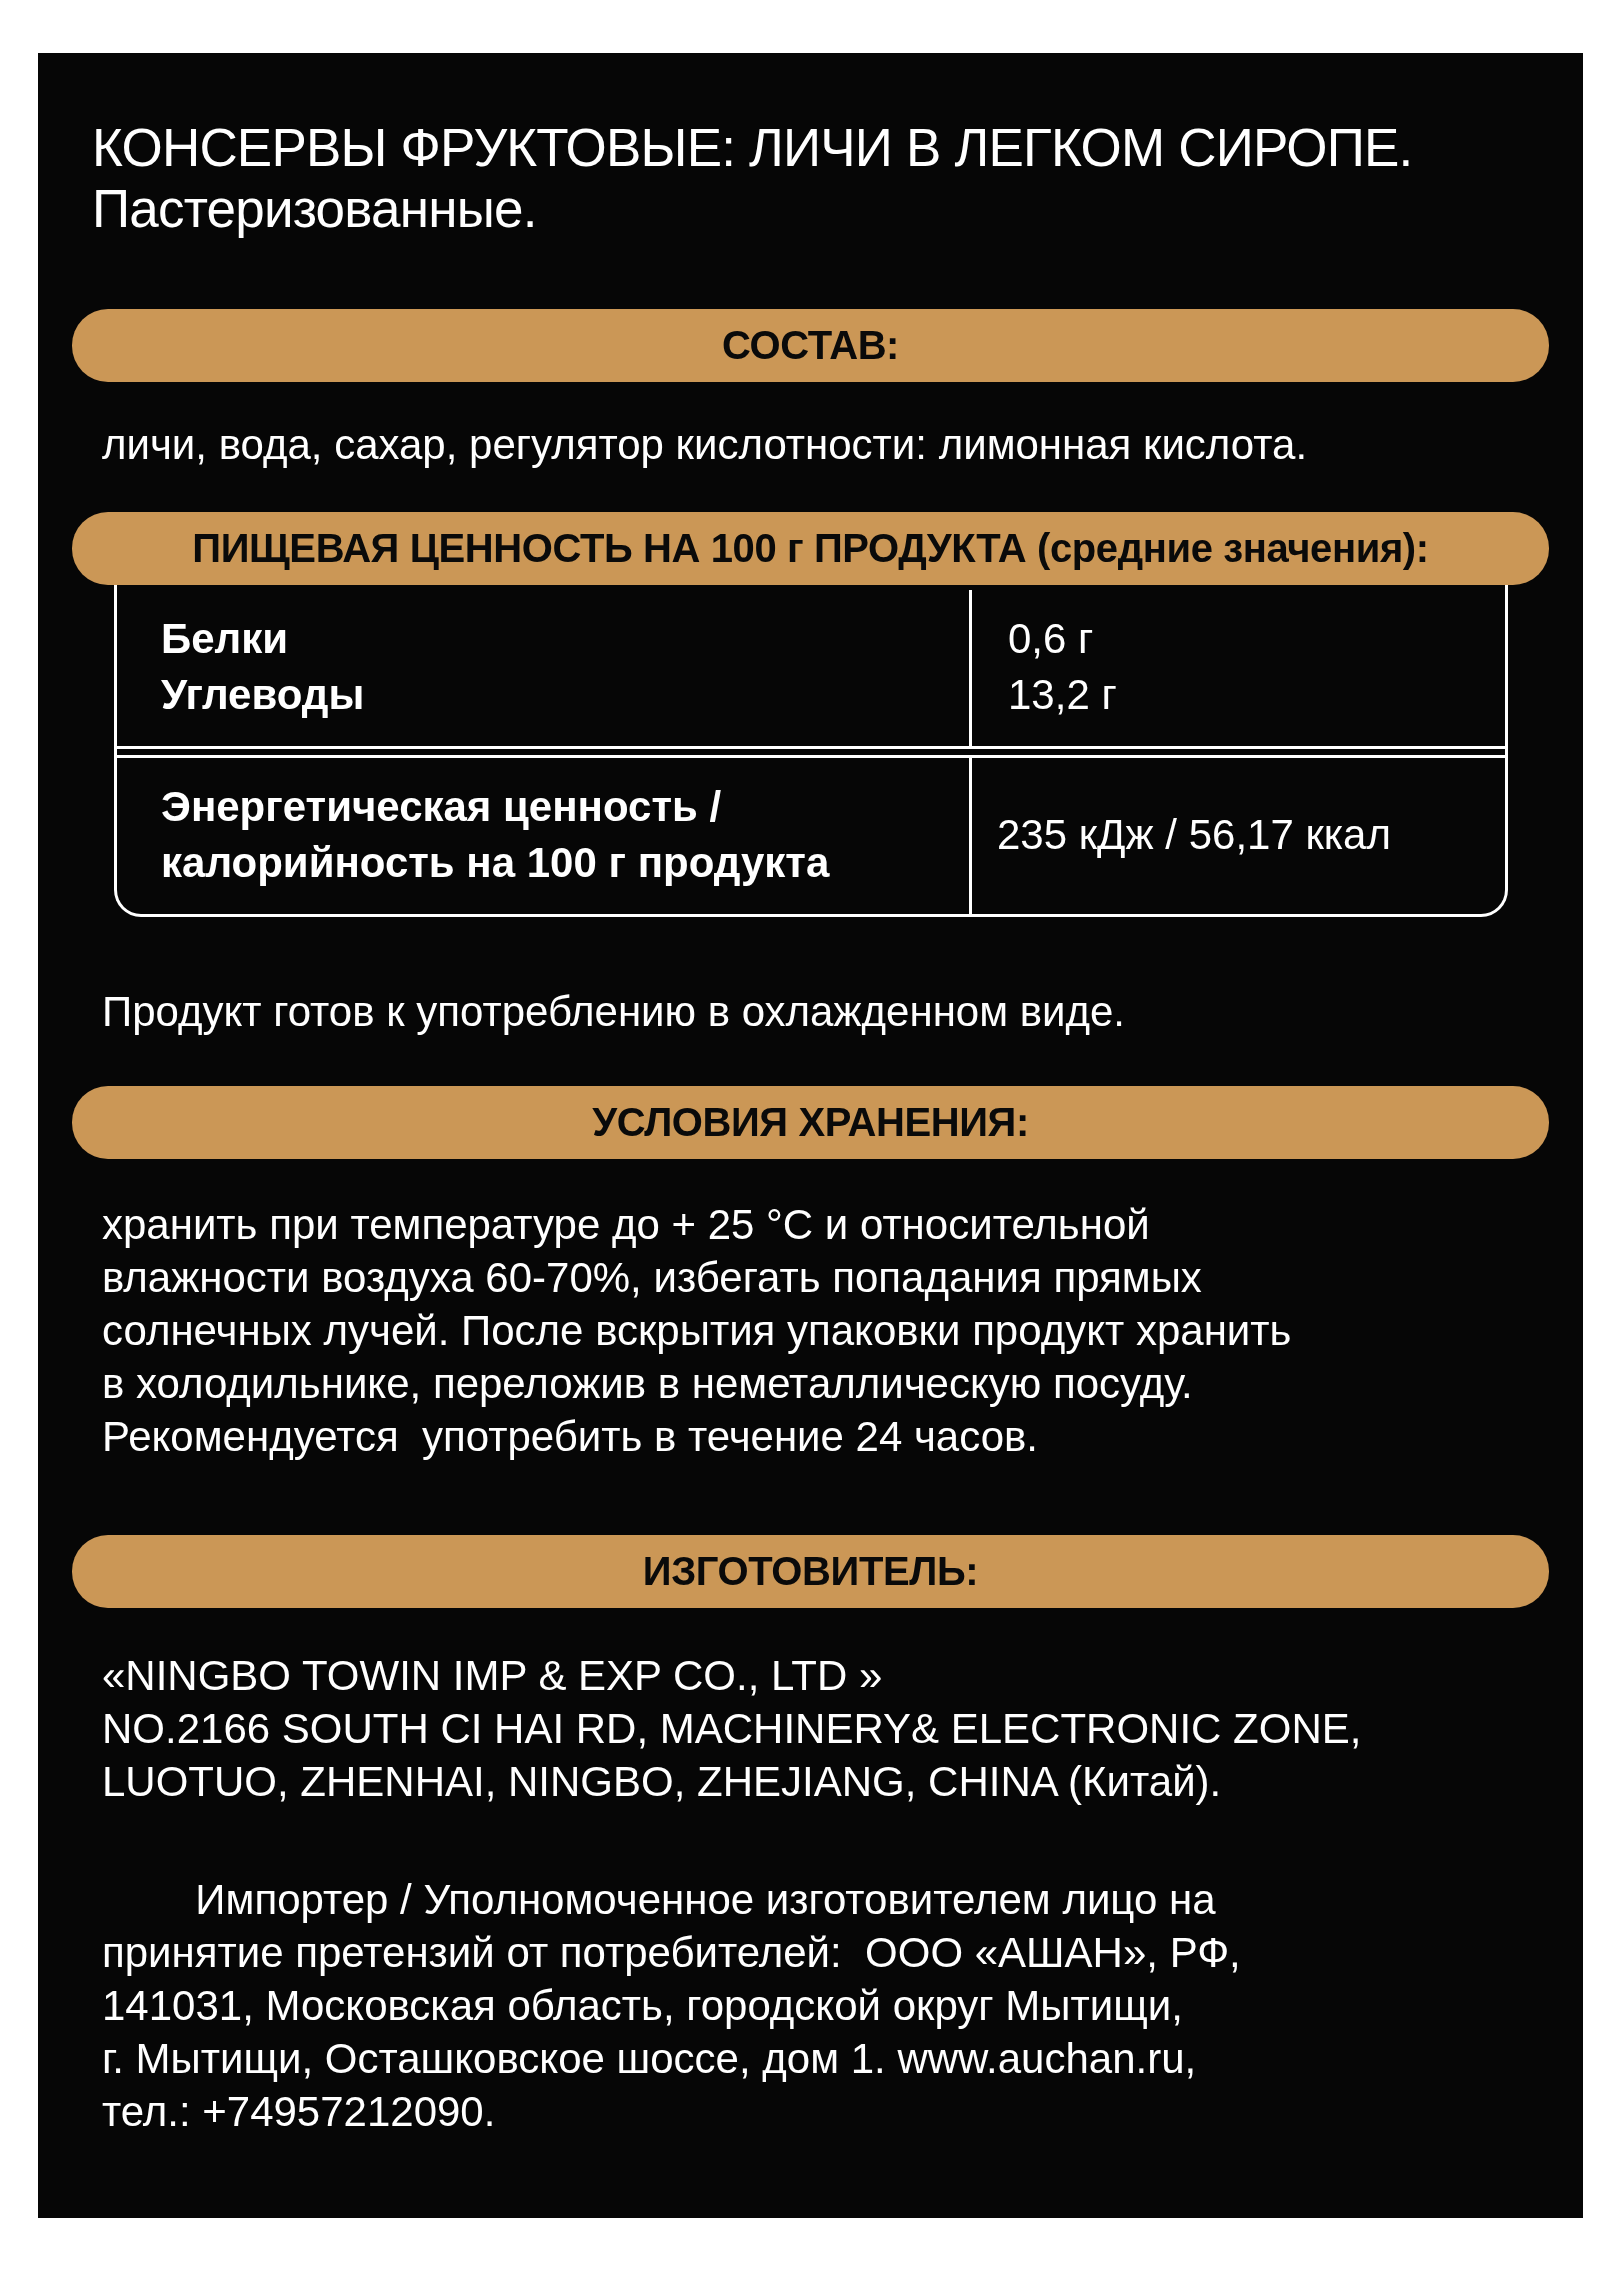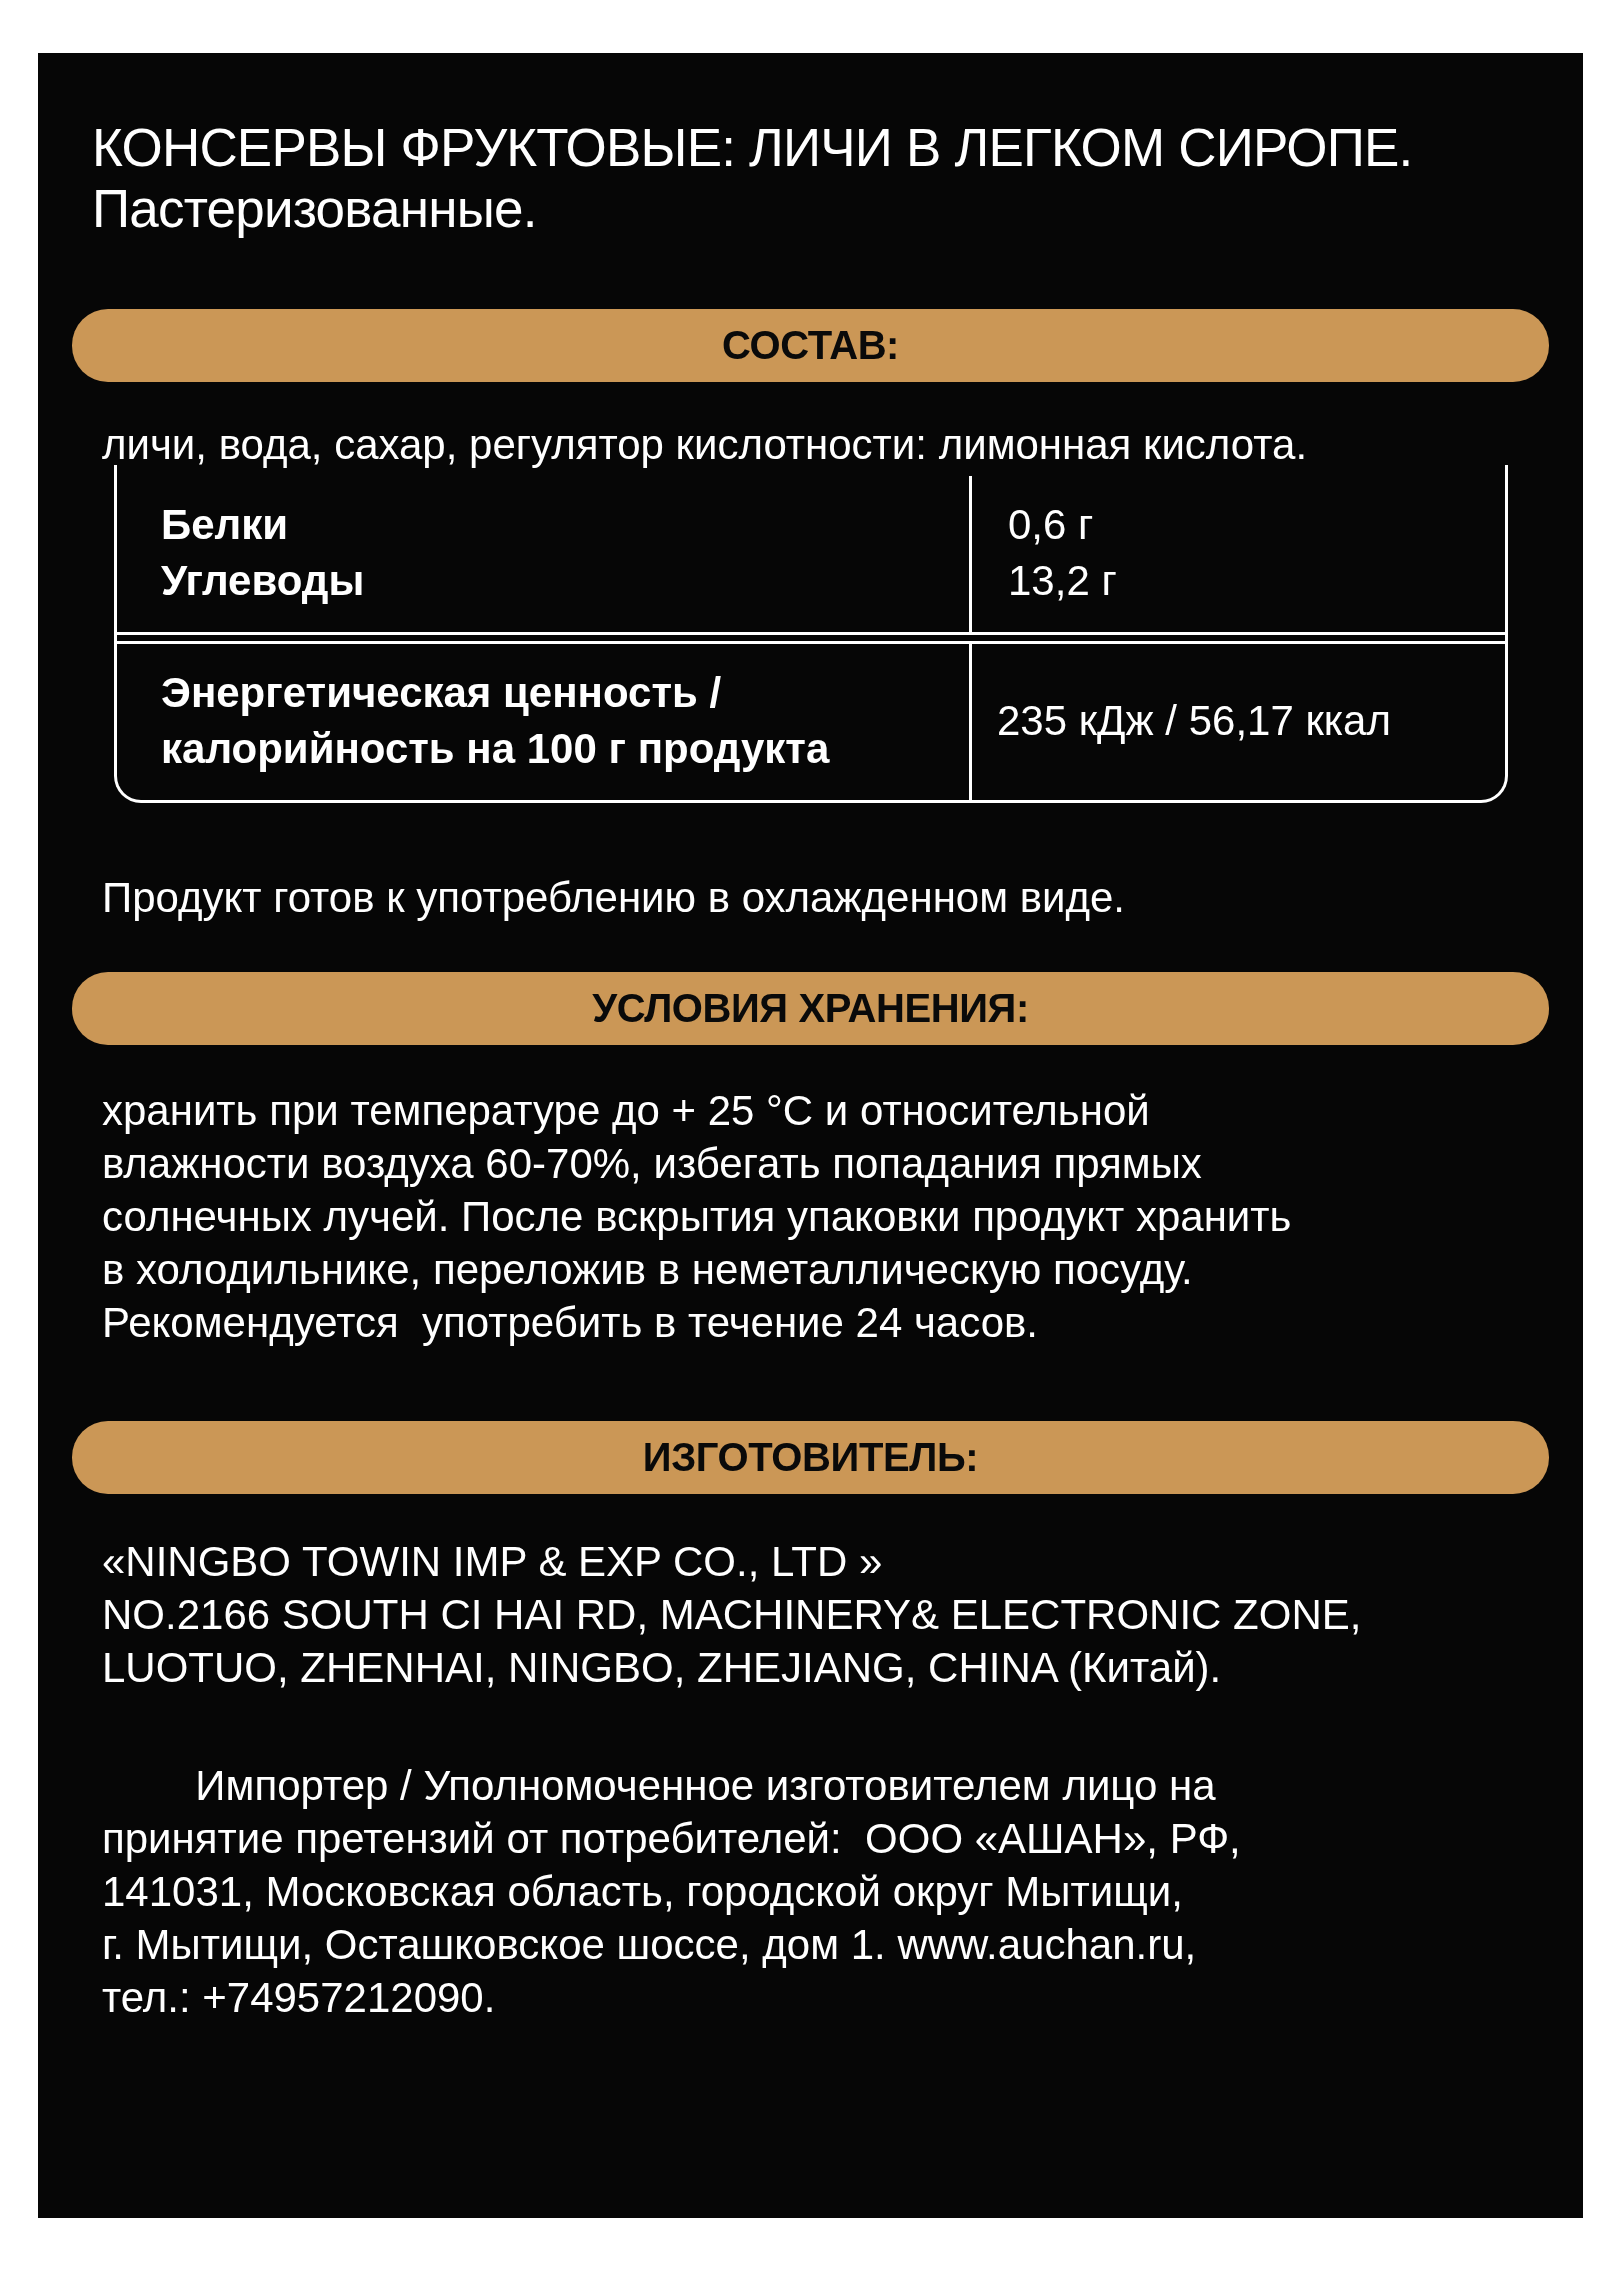--- a/index.html
+++ b/index.html
@@ -51,21 +51,21 @@
   .bar-composition { margin-top: 70px; text-align: center; }
   .bar-nutrition   { margin-top: 41px; position: relative; z-index: 2; }
   .bar-storage     { margin-top: 48px; }
   .bar-manufacturer{ margin-top: 72px; }
 
   .bodytext {
     font-size: 42px;
     line-height: 53px;
     white-space: pre-wrap;
   }
-  .ingredients { margin: 36px 30px 0; }
+  .ingredients { margin: 36px 30px 12px; }
   .note        { margin: 68px 30px 0; }
   .storage-text{ margin: 39px 30px 0; }
   .mfg-text    { margin: 41px 30px 0; }
   .importer    { margin: 12px 30px 0; }
   .importer .lead { font-weight: normal; }
 
   .ntable {
     margin: -6px 0 0 42px;
     width: 1394px;
     border: 3.8px solid #ffffff;
@@ -112,20 +112,23 @@
 
       <div class="title">КОНСЕРВЫ ФРУКТОВЫЕ: ЛИЧИ В ЛЕГКОМ СИРОПЕ.
 Пастеризованные.</div>
 
       <div class="bar bar-composition">
         <span>СОСТАВ:</span>
       </div>
 
       <div class="bodytext ingredients">личи, вода, сахар, регулятор кислотности: лимонная кислота.</div>
 
+      <div class="bar bar-nutrition">
+        <span>ПИЩЕВАЯ ЦЕННОСТЬ НА 100 г ПРОДУКТА (средние значения):</span>
+      </div>
 
       <div class="ntable">
         <div class="trow">
           <div class="tcell tlabel">Белки
 Углеводы</div>
           <div class="tcell tvalue">0,6 г
 13,2 г</div>
         </div>
         <div class="tsep"></div>
         <div class="trow">

